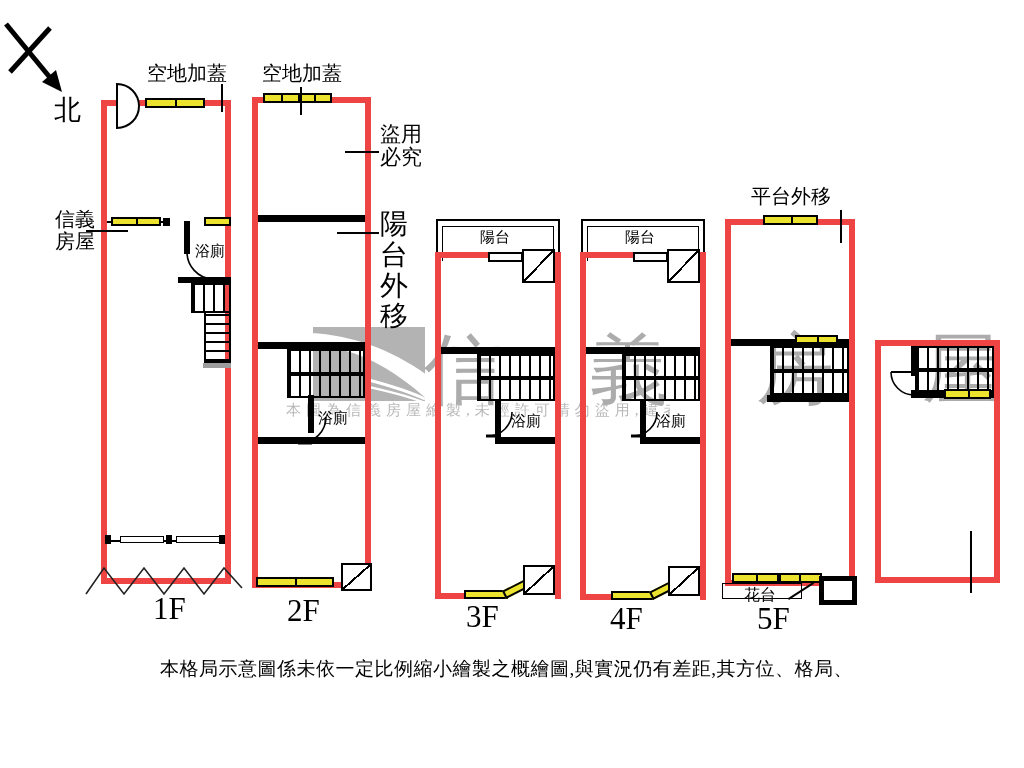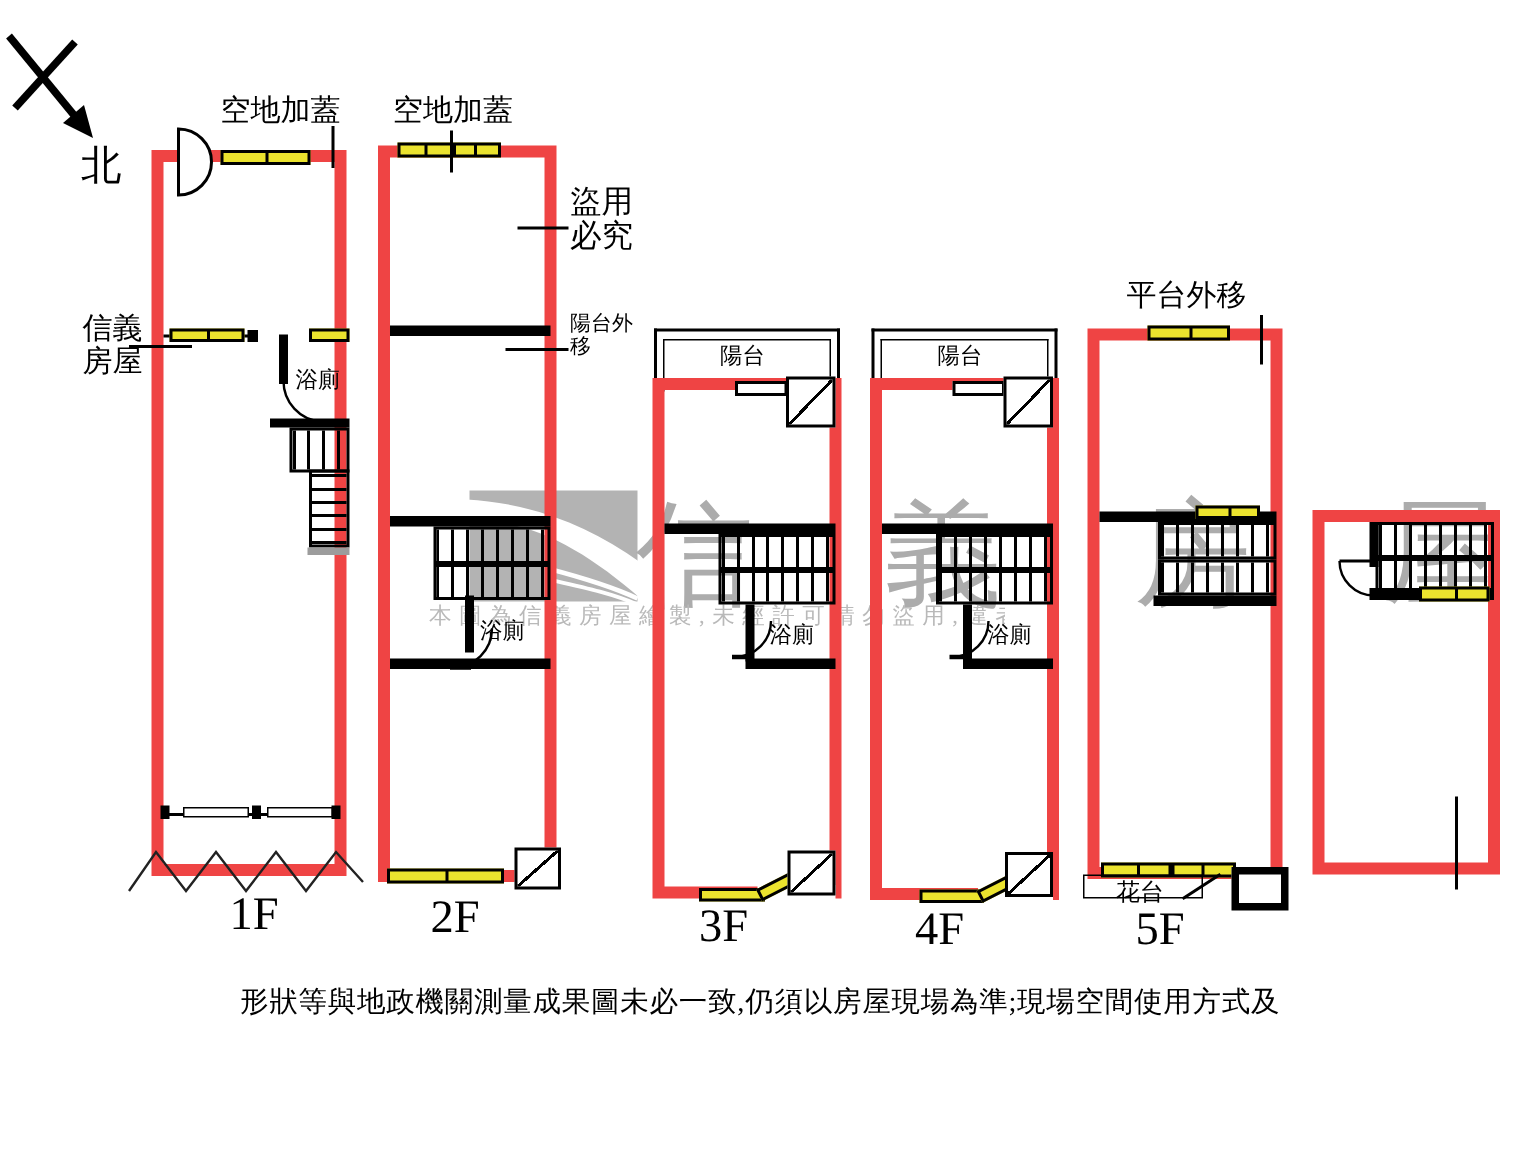--- a/index.html
+++ b/index.html
@@ -1,19 +1,19 @@
 <!DOCTYPE html>
 <html><head>
 <meta charset="utf-8">
 <style>
   html,body{margin:0;padding:0;background:#fff;}
   #canvas{position:relative;width:1024px;height:768px;background:#fff;overflow:hidden;
           font-family:"Liberation Serif",serif;color:#000;}
   .abs{position:absolute;}
-  .plan{position:absolute;border:8px solid #ef4444;box-sizing:border-box;z-index:2;}
+  .plan{position:absolute;border:6px solid #ef4444;box-sizing:border-box;z-index:2;}
   .w{position:absolute;background:#000;}
   .win{position:absolute;background:#ebe32e;border:2px solid #000;box-sizing:border-box;}
   .win i{position:absolute;top:-1px;bottom:-1px;width:2px;background:#000;}
   .wwin{position:absolute;background:#fff;border:2px solid #000;box-sizing:border-box;}
   .st{position:absolute;border:2px solid #000;box-sizing:border-box;
       background-image:repeating-linear-gradient(90deg,#000 0 2px,transparent 2px 10px);}
   .sth{background-image:repeating-linear-gradient(0deg,#000 0 2px,transparent 2px 9px);}
   .box{position:absolute;background-color:#fff;border:2px solid #000;box-sizing:border-box;
       background-image:linear-gradient(to bottom right,transparent calc(50% - 1px),#000 calc(50% - 1px),#000 calc(50% + 1px),transparent calc(50% + 1px));}
   .lbl{position:absolute;white-space:nowrap;z-index:3;}
@@ -115,21 +115,21 @@
     <div class="win" style="left:-2px;top:474px;width:78px;height:10px;">
         <i style="left:50%"></i>
       </div>
     <div class="box" style="left:83px;top:460px;width:31px;height:28px;"></div>
   </div>
   <div class="tickv" style="left:300px;top:87px;height:28px;"></div>
   <div class="lbl" style="left:262px;top:60px;font-size:20px;">空地加蓋</div>
   <div class="tickh" style="left:345px;top:151px;width:34px;"></div>
   <div class="lbl lbl2" style="left:380px;top:123px;width:46px;font-size:21px;">盜用必究</div>
   <div class="tickh" style="left:337px;top:232px;width:42px;"></div>
-  <div class="lbl lbl2" style="left:380px;top:209px;width:46px;font-size:14px;">陽台外移</div>
+  <div class="lbl lbl2" style="left:380px;top:209px;width:46px;font-size:28px;">陽台外移</div>
   <div class="fname" style="left:287px;top:593px;">2F</div>
 
   <div class="abs" style="left:436px;top:219px;width:124px;height:42px;border:2px solid #000;border-bottom:none;box-sizing:border-box;z-index:2;"></div>
   <div class="abs" style="left:442px;top:226px;width:112px;height:35px;border:1.5px solid #000;border-bottom:none;box-sizing:border-box;z-index:2;"></div>
   <div class="lbl" style="left:480px;top:228px;font-size:15px;">陽台</div>
   <div class="plan" style="left:435px;top:252px;width:126px;height:347px;">
     <div class="wwin" style="left:47px;top:-6px;width:35px;height:10px;"></div>
     <div class="box" style="left:81px;top:-9px;width:33px;height:34px;"></div>
     <div class="w" style="left:0;top:89px;width:114px;height:7px;"></div>
     <div class="st" style="left:36px;top:96px;width:78px;height:24px;"></div>
@@ -205,16 +205,16 @@
       <path d="M2,2 A23,23 0 0 0 25,25" fill="none" stroke="#000" stroke-width="1.6"></path>
     </svg>
     <div class="w" style="left:30px;top:44px;width:83px;height:8px;"></div>
     <div class="win" style="left:63px;top:43px;width:47px;height:10px;">
         <i style="left:50%"></i>
       </div>
   </div>
   <div class="tickv" style="left:970px;top:531px;height:62px;"></div>
 
   <div id="disclaimer">
-    <div>形狀等與地政機關測量成果圖未必一致,仍須以房屋現場為準;現場空間使用方式及</div>
+    <div>本格局示意圖係未依一定比例縮小繪製之概繪圖,與實況仍有差距,其方位、格局、</div>
   </div>
 
 </div>
 
 </body></html>

